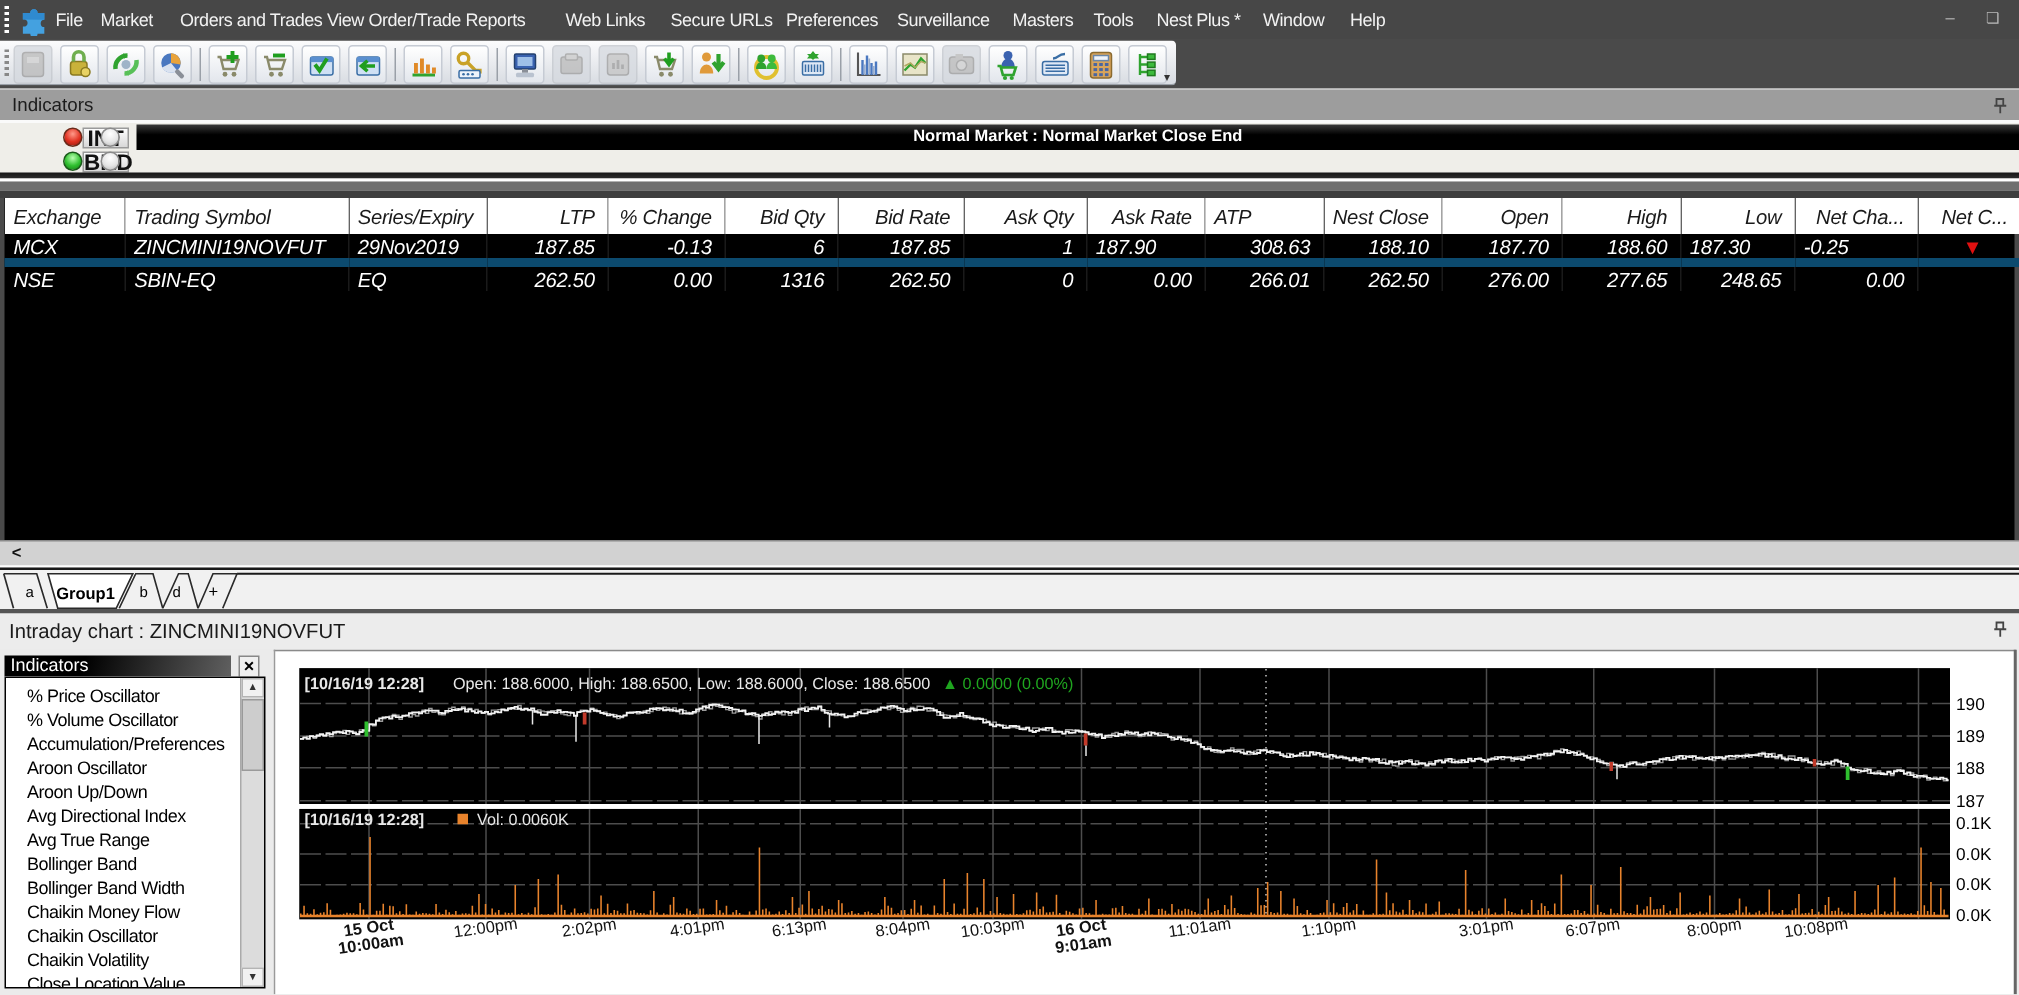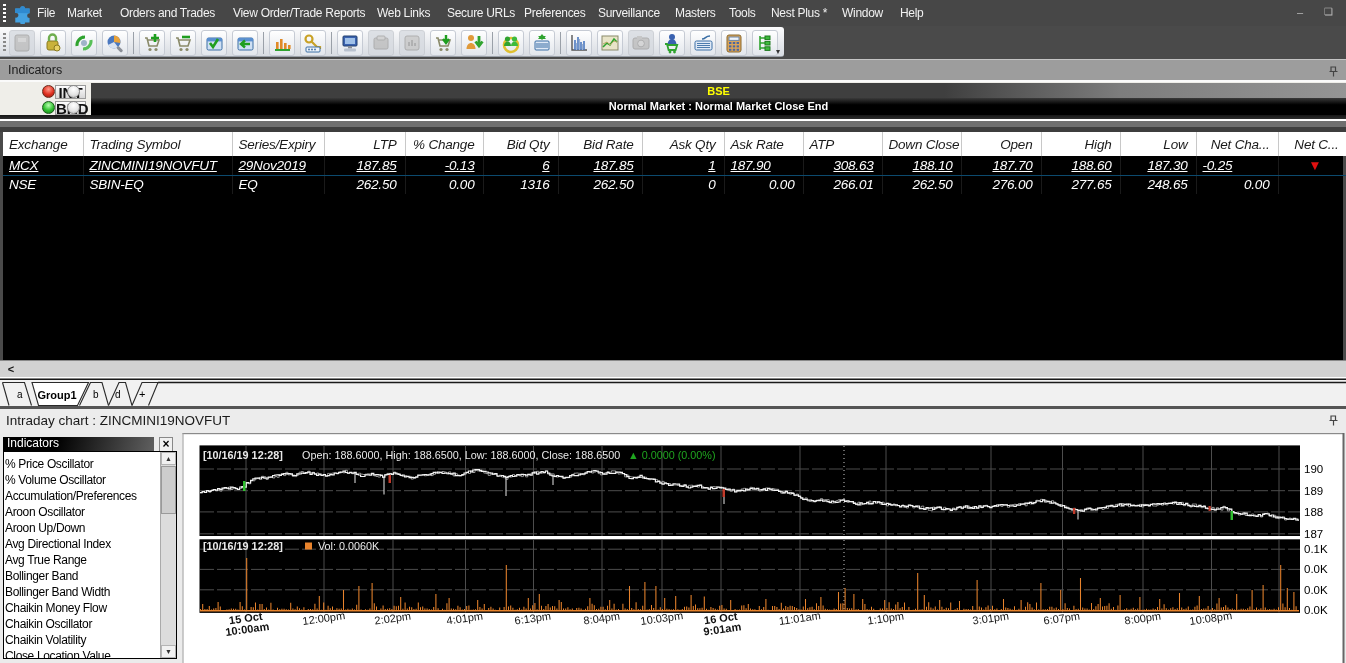--- a/index.html
+++ b/index.html
@@ -41,58 +41,58 @@
 #strip2 { position:absolute; left:0; top:121px; width:1346px; height:6px; background:#6f6f6f; }
 #strip3 { position:absolute; left:0; top:127px; width:1346px; height:5px; background:#3e3e3e; }
 #mwatch { position:absolute; left:0; top:132px; width:1346px; height:228px; background:#000;
   border-left:3px solid #4a4a4a; border-right:3px solid #4a4a4a; }
 table { border-collapse:collapse; table-layout:fixed; width:1340px; }
 th, td { font-style:italic; font-size:13.5px; white-space:nowrap; overflow:hidden;
   padding:0 8px 0 6px; height:19px; font-weight:normal; letter-spacing:-0.2px; }
 th { background:#ffffff; color:#1a1a1a; height:24px; text-align:left;
   border-right:1px solid #c8c8c8; }
 td { color:#ffffff; border-right:1px solid #1a1a1a; }
-tr.r1 td { border-bottom:1px solid #0c4a6e;text-decoration:underline; }
+tr.r1 td { border-bottom:6px solid #0c4a6e; }
 .tri { color:#e01010; font-style:normal; font-size:13.5px; margin-right:17px; display:inline-block; }
 #hscroll { position:absolute; left:0; top:360px; width:1346px; height:17px; background:#d2d2d2;
   border-top:1px solid #8a8a8a; }
 #hsbtn { position:absolute; left:5px; top:2px; width:12px; height:13px; color:#111;
   font-size:11px; font-weight:bold; line-height:12px; text-align:center; }
 #tabbar { position:absolute; left:0; top:377px; width:1346px; height:29px; background:#f1f1f1;
   border-top:1px solid #ffffff; }
 #tabsep { position:absolute; left:0; top:406px; width:1346px; height:3px; background:#555555; }
 #chartTitle { position:absolute; left:0; top:409px; width:1346px; height:24px; background:#ececec; }
 #chartTitle .lbl { position:absolute; left:6px; top:4px; font-size:13.5px; color:#1a1a1a; }
 #bottom { position:absolute; left:0; top:433px; width:1346px; height:230px; background:#ebebeb; }
 #indPanel { position:absolute; left:3px; top:4px; width:174px; }
 #indPanel { }
 #ipTitle { height:14px; width:151px; background:linear-gradient(105deg,#000 35%,#606060 100%); color:#fff;
   font-size:12px; line-height:13px; padding-left:4px; }
 #ipX { position:absolute; left:156px; top:0; width:14px; height:15px; background:#f0f0f0;
   border:1px solid #888; color:#000; font-size:12px; font-weight:bold; line-height:13px; text-align:center; }
 #ipList { position:relative; height:208px; background:#ffffff; border:1px solid #000; overflow:hidden; padding-top:4px; }
-.li { height:16px; line-height:16px; font-size:12px; letter-spacing:-0.35px; color:#000; padding-left:1px; white-space:nowrap; }
+.li { height:16px; line-height:16px; font-size:12px; letter-spacing:-0.35px; color:#000; padding-left:14px; white-space:nowrap; }
 #ipScroll { position:absolute; right:0; top:0; width:16px; height:206px; background:#dcdcdc; border-left:1px solid #aaa; }
 .sbtn { position:absolute; left:0; width:15px; height:13px; background:#f1f1f1; border:1px solid #b4b4b4;
   color:#333; font-size:7px; text-align:center; line-height:12px; }
 #ipThumb { position:absolute; left:0; top:14px; width:15px; height:48px; background:#cdcdcd;
   border:1px solid #9a9a9a; }
 #chart { position:absolute; left:182px; top:0; }
 </style></head>
 <body>
 <div id="menubar">
  <div id="grip1"></div>
  <svg id="puzzle" width="23" height="22" viewBox="0 0 20 20">
       <path d="M2.5 6h4.5a2.2 2.2 0 1 1 4.4 0h4.1v4.2a2.2 2.2 0 1 0 0 4.4v4H11.4a2.2 2.2 0 1 1-4.4 0H2.5v-4.4a2.2 2.2 0 1 0 0-4.2z" fill="#44a1e0"></path>
       <path d="M2.5 6h4.5a2.2 2.2 0 1 1 4.4 0h4.1v4.2l-13-.2z" fill="#2f8ad0"></path>
     </svg>
  <span class="mi" style="left:37px">File</span>
     <span class="mi" style="left:67px">Market</span>
     <span class="mi" style="left:120px">Orders and Trades</span>
-    <span class="mi" style="left:233px">View Order/Trade Reports</span>
+    <span class="mi" style="left:218px">View Order/Trade Reports</span>
     <span class="mi" style="left:377px">Web Links</span>
     <span class="mi" style="left:447px">Secure URLs</span>
     <span class="mi" style="left:524px">Preferences</span>
     <span class="mi" style="left:598px">Surveillance</span>
     <span class="mi" style="left:675px">Masters</span>
     <span class="mi" style="left:729px">Tools</span>
     <span class="mi" style="left:771px">Nest Plus *</span>
     <span class="mi" style="left:842px">Window</span>
     <span class="mi" style="left:900px">Help</span>
  <span class="wb" style="left:1297px">–</span>
@@ -311,21 +311,20 @@
       </svg></span>
   </div>
 <div id="ticker">
  <div class="lightbtn" style="top:3px">INT</div>
  <div class="lightbtn" style="top:19px">BRD</div>
  <div class="orb red" style="left:42px; top:3px"></div>
  <div class="orb green" style="left:42px; top:19px"></div>
  <div class="orb gray" style="left:67px; top:3px"></div>
  <div class="orb gray" style="left:67px; top:19px"></div>
  <div id="marquee">
-      <div id="mrow1">BSE</div>
       <div id="mrow2">Normal Market : Normal Market Close End</div>
     </div>
 </div>
 <div id="strip0"></div>
 <div id="strip1"></div>
 <div id="strip2"></div>
 <div id="strip3"></div>
 <div id="mwatch">
     <table>
       <colgroup>
@@ -349,23 +348,23 @@
       <thead>
         <tr>
           <th>Exchange</th>
           <th>Trading Symbol</th>
           <th>Series/Expiry</th>
           <th style="text-align:right">LTP</th>
           <th style="text-align:right">% Change</th>
           <th style="text-align:right">Bid Qty</th>
           <th style="text-align:right">Bid Rate</th>
           <th style="text-align:right">Ask Qty</th>
-          <th style="">Ask Rate</th>
+          <th style="text-align:right">Ask Rate</th>
           <th style="text-align:left">ATP</th>
-          <th style="text-align:right">Down Close</th>
+          <th style="text-align:right">Nest Close</th>
           <th style="text-align:right">Open</th>
           <th style="text-align:right">High</th>
           <th style="text-align:right">Low</th>
           <th style="text-align:right">Net Cha...</th>
           <th style="text-align:right">Net C...</th>
         </tr>
       </thead>
       <tbody>
         <tr class="r1">
           <td>MCX</td>
@@ -374,21 +373,21 @@
           <td style="text-align:right">187.85</td>
           <td style="text-align:right">-0.13</td>
           <td style="text-align:right">6</td>
           <td style="text-align:right">187.85</td>
           <td style="text-align:right">1</td>
           <td style="text-align:left">187.90</td>
           <td style="text-align:right">308.63</td>
           <td style="text-align:right">188.10</td>
           <td style="text-align:right">187.70</td>
           <td style="text-align:right">188.60</td>
-          <td style="text-align:right">187.30</td>
+          <td style="text-align:left">187.30</td>
           <td style="text-align:left">-0.25</td>
           <td style="text-align:right"><span class="tri">▼</span></td>
         </tr>
         <tr class="r2">
           <td>NSE</td>
           <td>SBIN-EQ</td>
           <td>EQ</td>
           <td style="text-align:right">262.50</td>
           <td style="text-align:right">0.00</td>
           <td style="text-align:right">1316</td>

